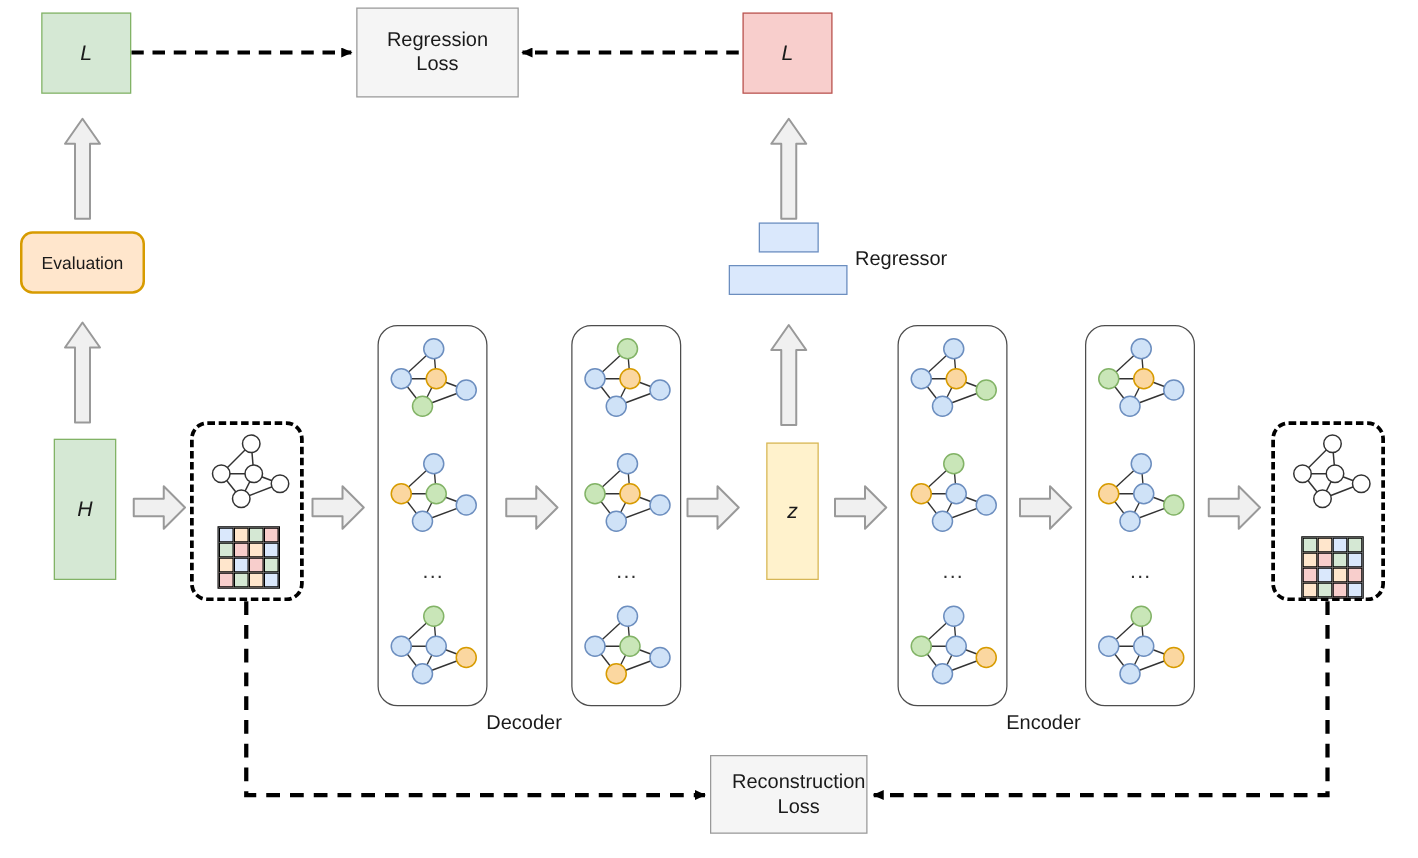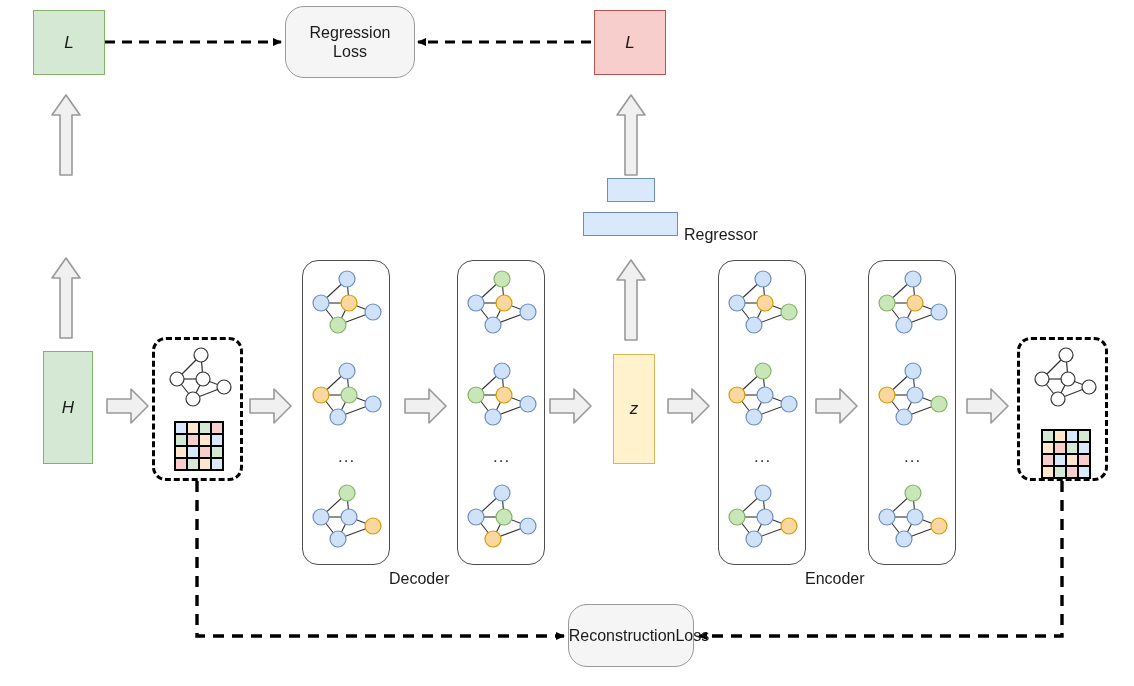--- a/index.html
+++ b/index.html
@@ -41,21 +41,21 @@
     border: 2px solid #d79b00;
     border-radius: 10px;
   }
   .box-z {
     background: #fff2cc;
     border: 1px solid #d6b656;
   }
   .box-gray {
     background: #f5f5f5;
     border: 1px solid #999999;
-    border-radius: 19px;
+    border-radius: 0;
     font-size: 16px;
     line-height: 1.2;
     text-align: center;
     color: #1a1a1a;
   }
   .box-blue {
     background: #dae8fc;
     border: 1px solid #6c8ebf;
   }
   .italic-label { font-style: italic; }
@@ -153,24 +153,27 @@
 
   <div class="abs box box-gray" style="left:285px; top:6px; width:130px; height:72px; flex-direction:column;">
     <span>Regression</span>
     <span>Loss</span>
   </div>
 
   <div class="abs box box-red italic-label" style="left:594px; top:10px; width:72px; height:65px;">
     <span>L</span>
   </div>
 
+  <div class="abs box box-yellow" style="left:16px; top:185px; width:100px; height:50px; font-size:14px;">
+    <span>Evaluation</span>
+  </div>
 
   <div class="abs box box-blue" style="left:607px; top:178px; width:48px; height:24px;"></div>
   <div class="abs box box-blue" style="left:583px; top:212px; width:95px; height:24px;"></div>
-  <div class="abs txt" style="left:684px; top:199px;margin-top:27px;">Regressor</div>
+  <div class="abs txt" style="left:684px; top:199px;">Regressor</div>
 
   <div class="abs box box-green italic-label" style="left:43px; top:351px; width:50px; height:113px;">
     <span>H</span>
   </div>
 
   <div class="abs dashed-box" style="left:152px; top:337px; width:91px; height:144px;">
     <svg style="position:absolute; left:8px; top:6px; width:75px; height:62px;" viewBox="0 0 75 62">
       <g stroke="#333333" stroke-width="1.2" fill="none">
         <line x1="38" y1="9" x2="14" y2="33"></line>
         <line x1="38" y1="9" x2="40" y2="33"></line>
@@ -460,18 +463,18 @@
         <div style="background: rgb(218, 232, 252); border: 0.5px solid rgb(0, 0, 0); box-sizing: border-box;"></div>
         <div style="background: rgb(255, 230, 204); border: 0.5px solid rgb(0, 0, 0); box-sizing: border-box;"></div>
         <div style="background: rgb(248, 206, 204); border: 0.5px solid rgb(0, 0, 0); box-sizing: border-box;"></div>
         <div style="background: rgb(255, 230, 204); border: 0.5px solid rgb(0, 0, 0); box-sizing: border-box;"></div>
         <div style="background: rgb(213, 232, 212); border: 0.5px solid rgb(0, 0, 0); box-sizing: border-box;"></div>
         <div style="background: rgb(248, 206, 204); border: 0.5px solid rgb(0, 0, 0); box-sizing: border-box;"></div>
         <div style="background: rgb(218, 232, 252); border: 0.5px solid rgb(0, 0, 0); box-sizing: border-box;"></div>
       </div>
   </div>
 
-  <div class="abs box box-gray" style="left:568px; top:604px; width:126px; height:63px; flex-direction:row;padding-left:16px;">
+  <div class="abs box box-gray" style="left:568px; top:604px; width:126px; height:63px; flex-direction:column;padding-left:16px;">
     <span>Reconstruction</span>
     <span>Loss</span>
   </div>
 
 </div>
 
 </body></html>

